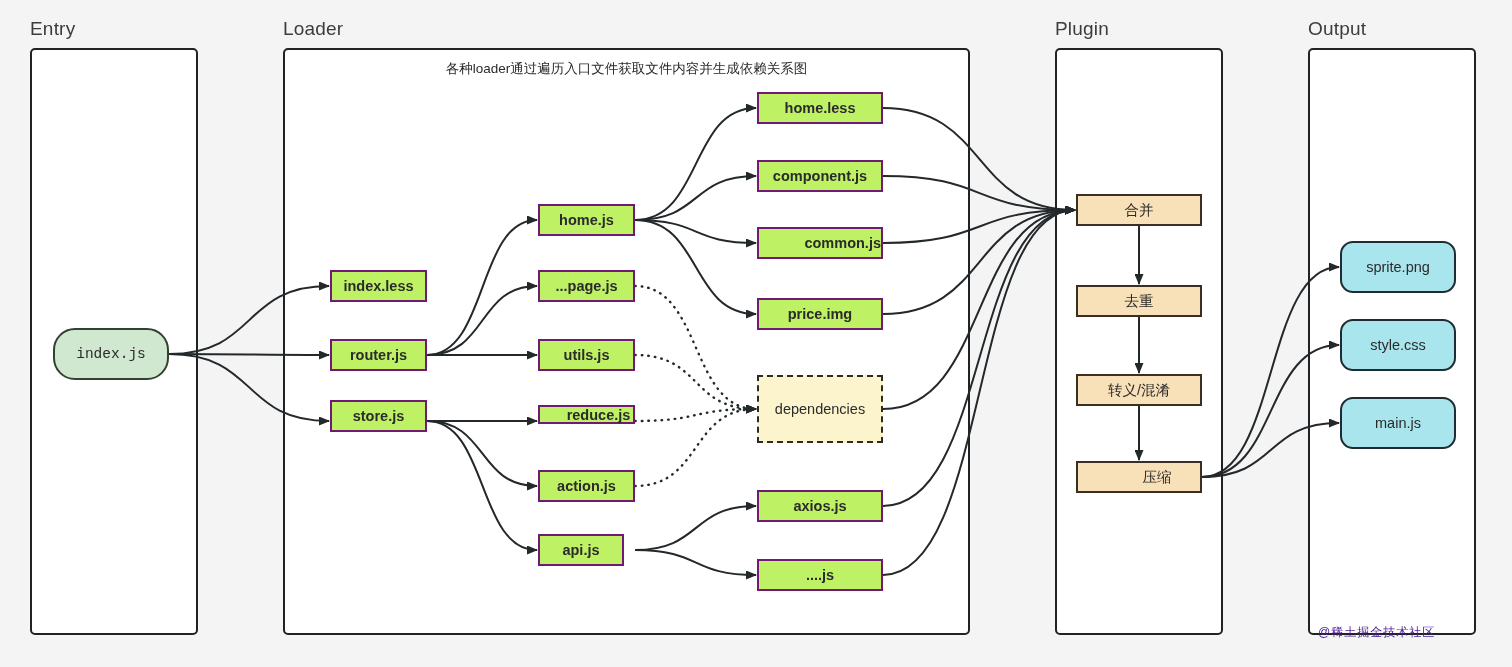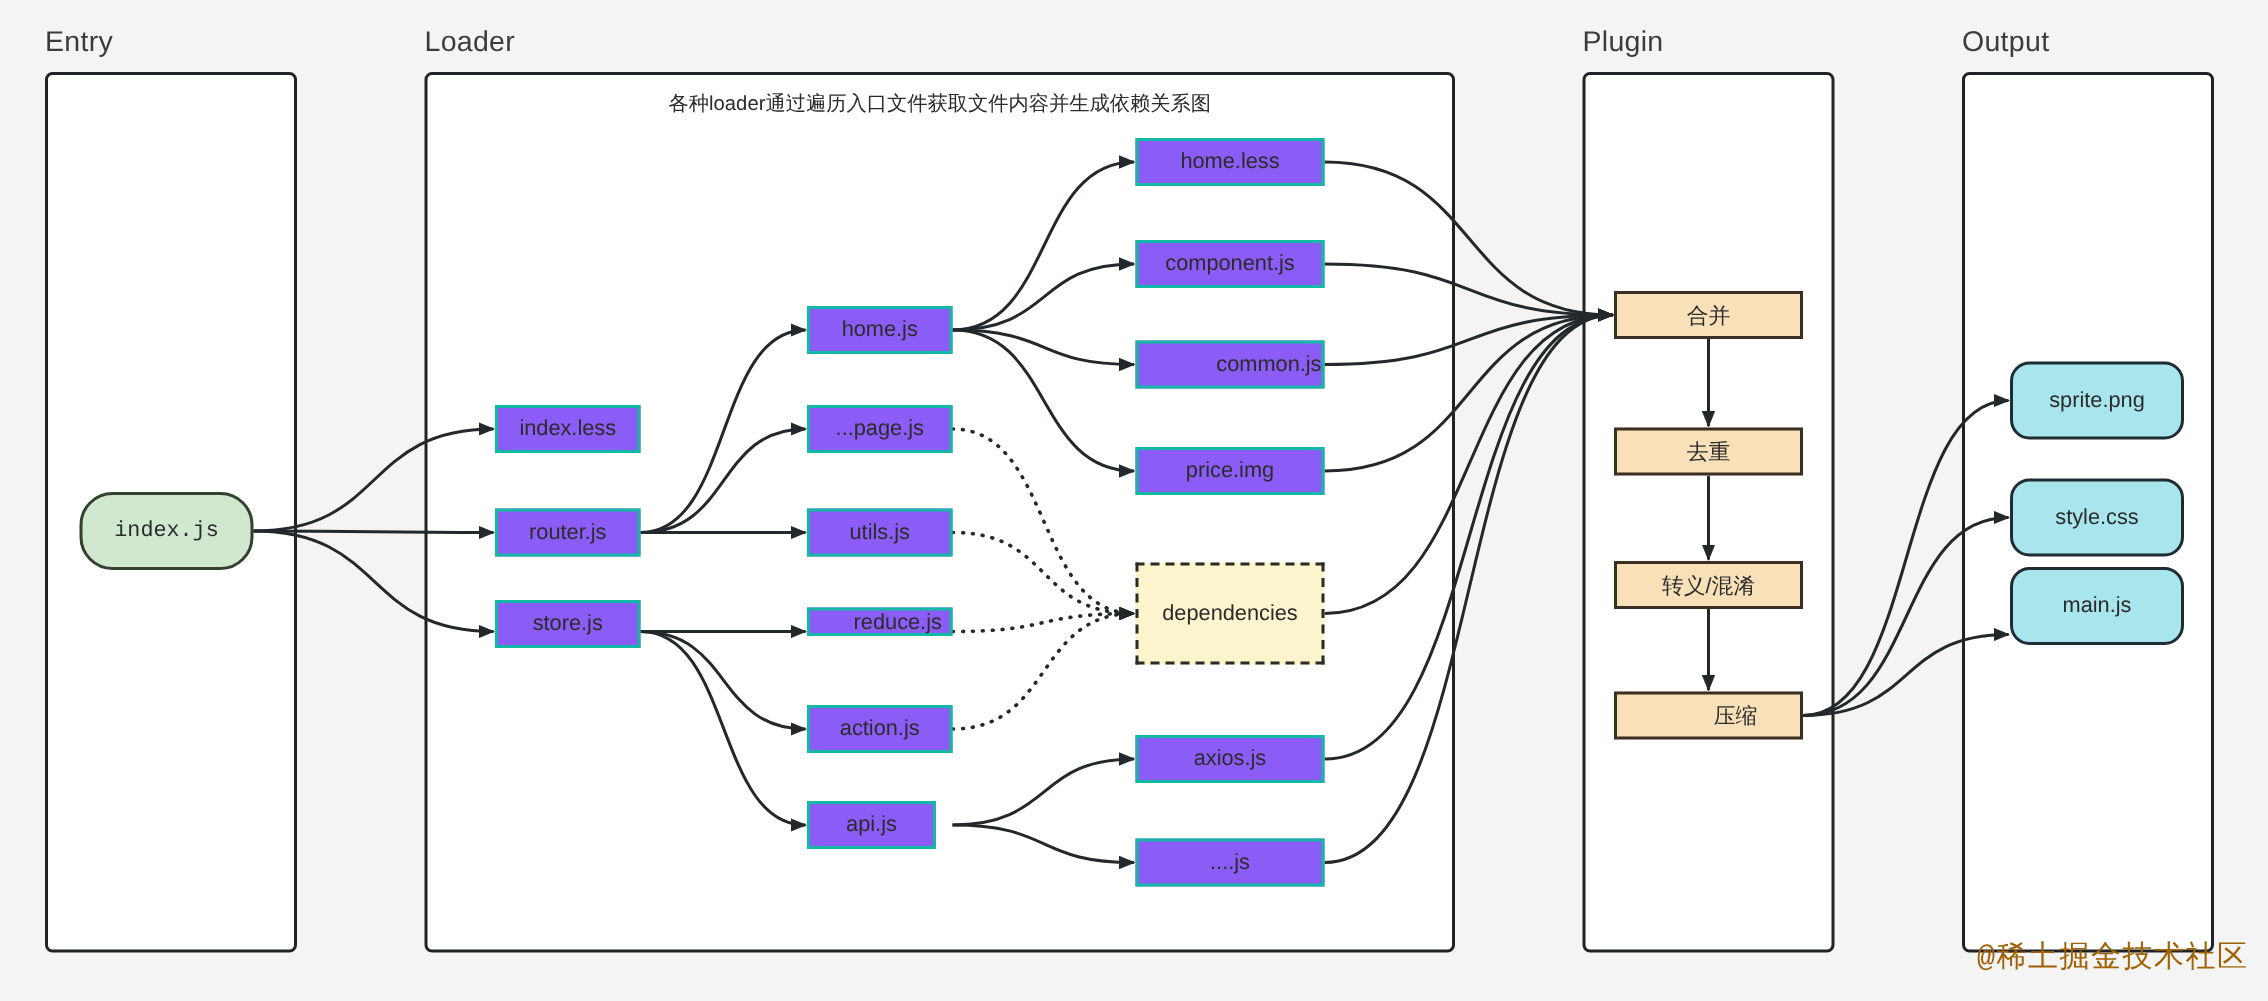--- a/index.html
+++ b/index.html
@@ -35,22 +35,23 @@
   }
   .node{
     position:absolute;
     box-sizing:border-box;
     display:flex;align-items:center;justify-content:center;
     font-size:14.5px;
     color:#2b2b2b;
     white-space:nowrap;
   }
   .node.rect{
-    background:#8b5cf6;
-    border:2px solid #14b8a6;
+    background:#bef264;
+    border:2px solid #701a75;
+    font-weight:bold;
   }
   .node.dashdot{
     background:#fbf4cd;
     border:2.2px dashed #2b2b26;
   }
   .node.pill-green{
     background:#cfe8cf;
     border:2px solid #33412f;
     border-radius:22px;
     font-family:Liberation Mono, monospace;
@@ -61,25 +62,24 @@
     border-radius:13px;
   }
   .node.plugin{
     background:#f8e0b8;
     border:2px solid #3a2f22;
   }
   .node.plugin span, .node.rect span, .node.pill-green span,
   .node.pill-cyan span, .node.dashdot span{pointer-events:none;}
   .watermark{
     position:absolute;
-    font-size:20px;
-    color:#a16207;
+    font-size:12px;
+    color:#4c1d95;
     white-space:nowrap;
     letter-spacing:1px;
-    font-family:Liberation Mono, monospace;
   }
 </style>
 </head>
 <body>
 
 <div id="stage">
 
   <div id="lanes">
       <div class="swimlane" style="left: 30px; top: 48px; width: 168px; height: 587px;"></div>
       <div class="lane-title" style="left: 30px; top: 18px; width: 168px;">Entry</div>
@@ -200,19 +200,19 @@
       </div>
       <div class="node plugin" style="left: 1076px; top: 461px; width: 126px; height: 32px; padding-left: 36px;">
         <span>压缩</span>
       </div>
       <div class="node pill-cyan" style="left: 1340px; top: 241px; width: 116px; height: 52px;">
         <span>sprite.png</span>
       </div>
       <div class="node pill-cyan" style="left: 1340px; top: 319px; width: 116px; height: 52px;">
         <span>style.css</span>
       </div>
-      <div class="node pill-cyan" style="left: 1340px; top: 378px; width: 116px; height: 52px;">
+      <div class="node pill-cyan" style="left: 1340px; top: 397px; width: 116px; height: 52px;">
         <span>main.js</span>
       </div>
     </div>
 
   <div class="watermark" style="left: 1318px; top: 624px;">@稀土掘金技术社区</div>
 </div>
 
 </body></html>

